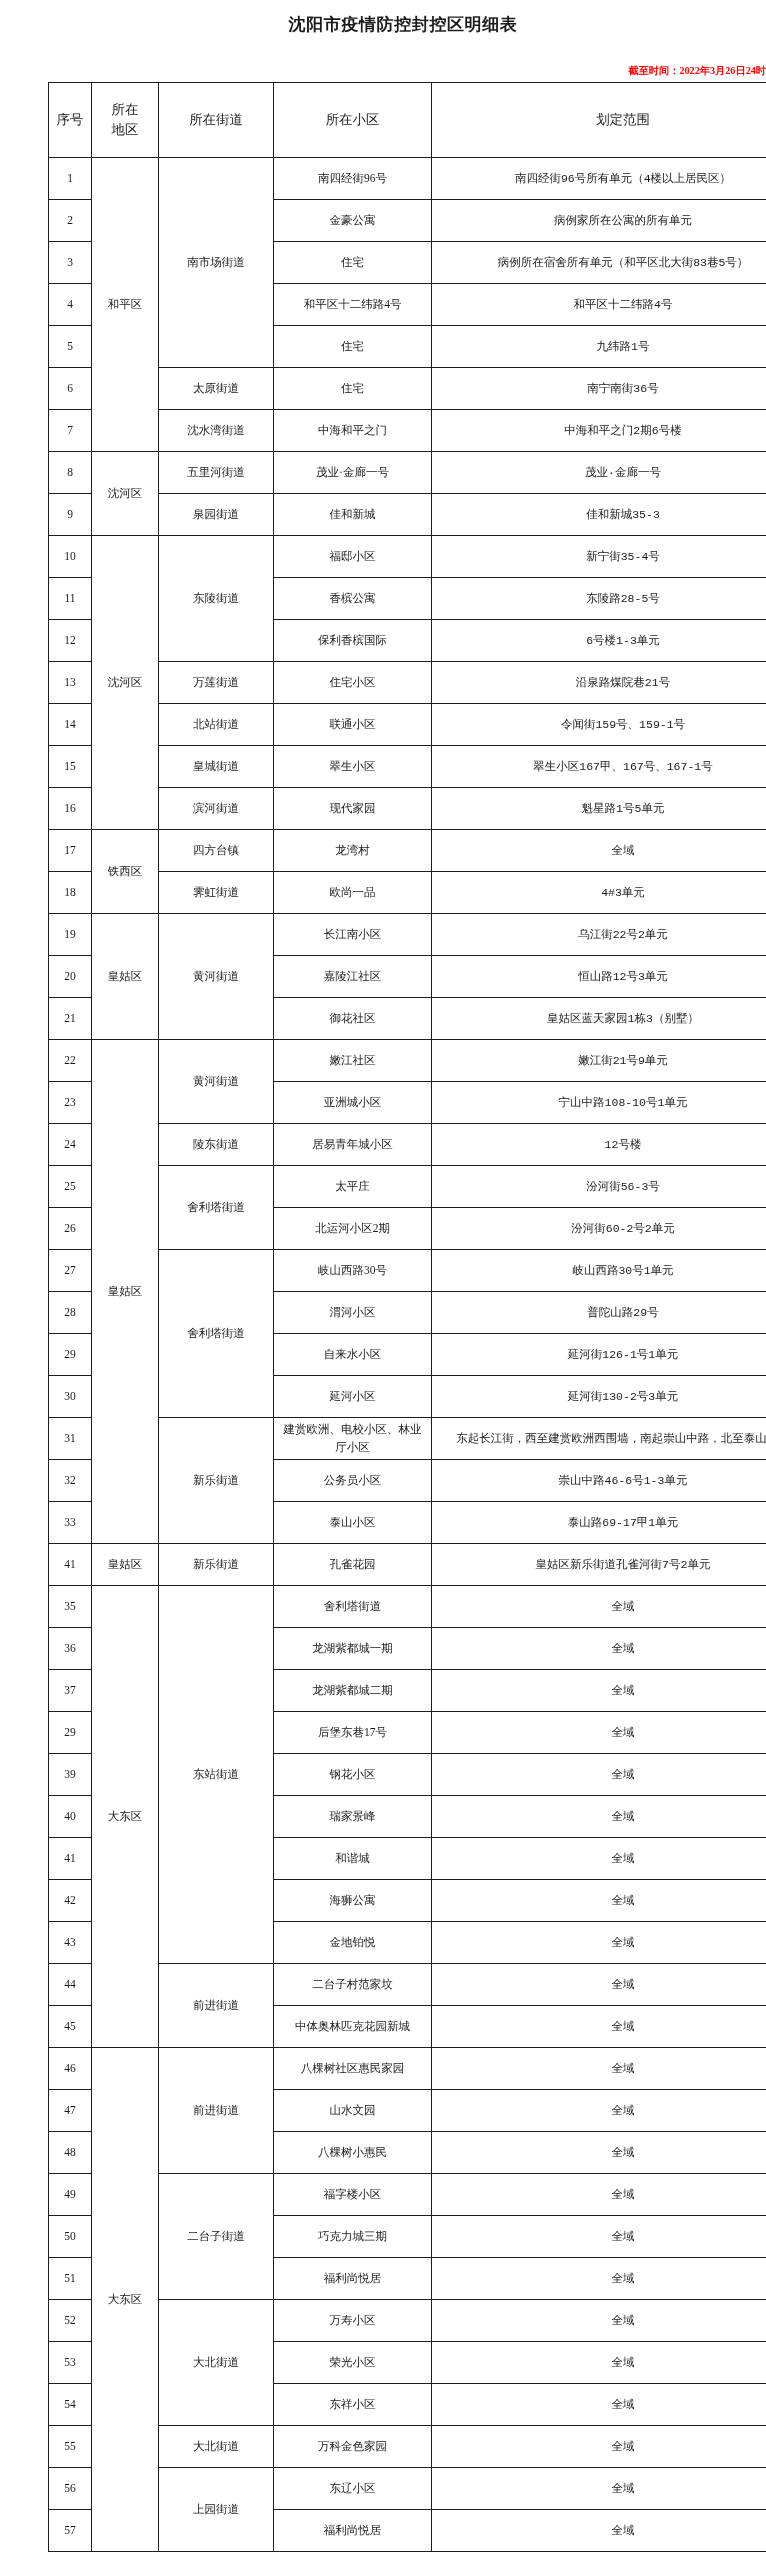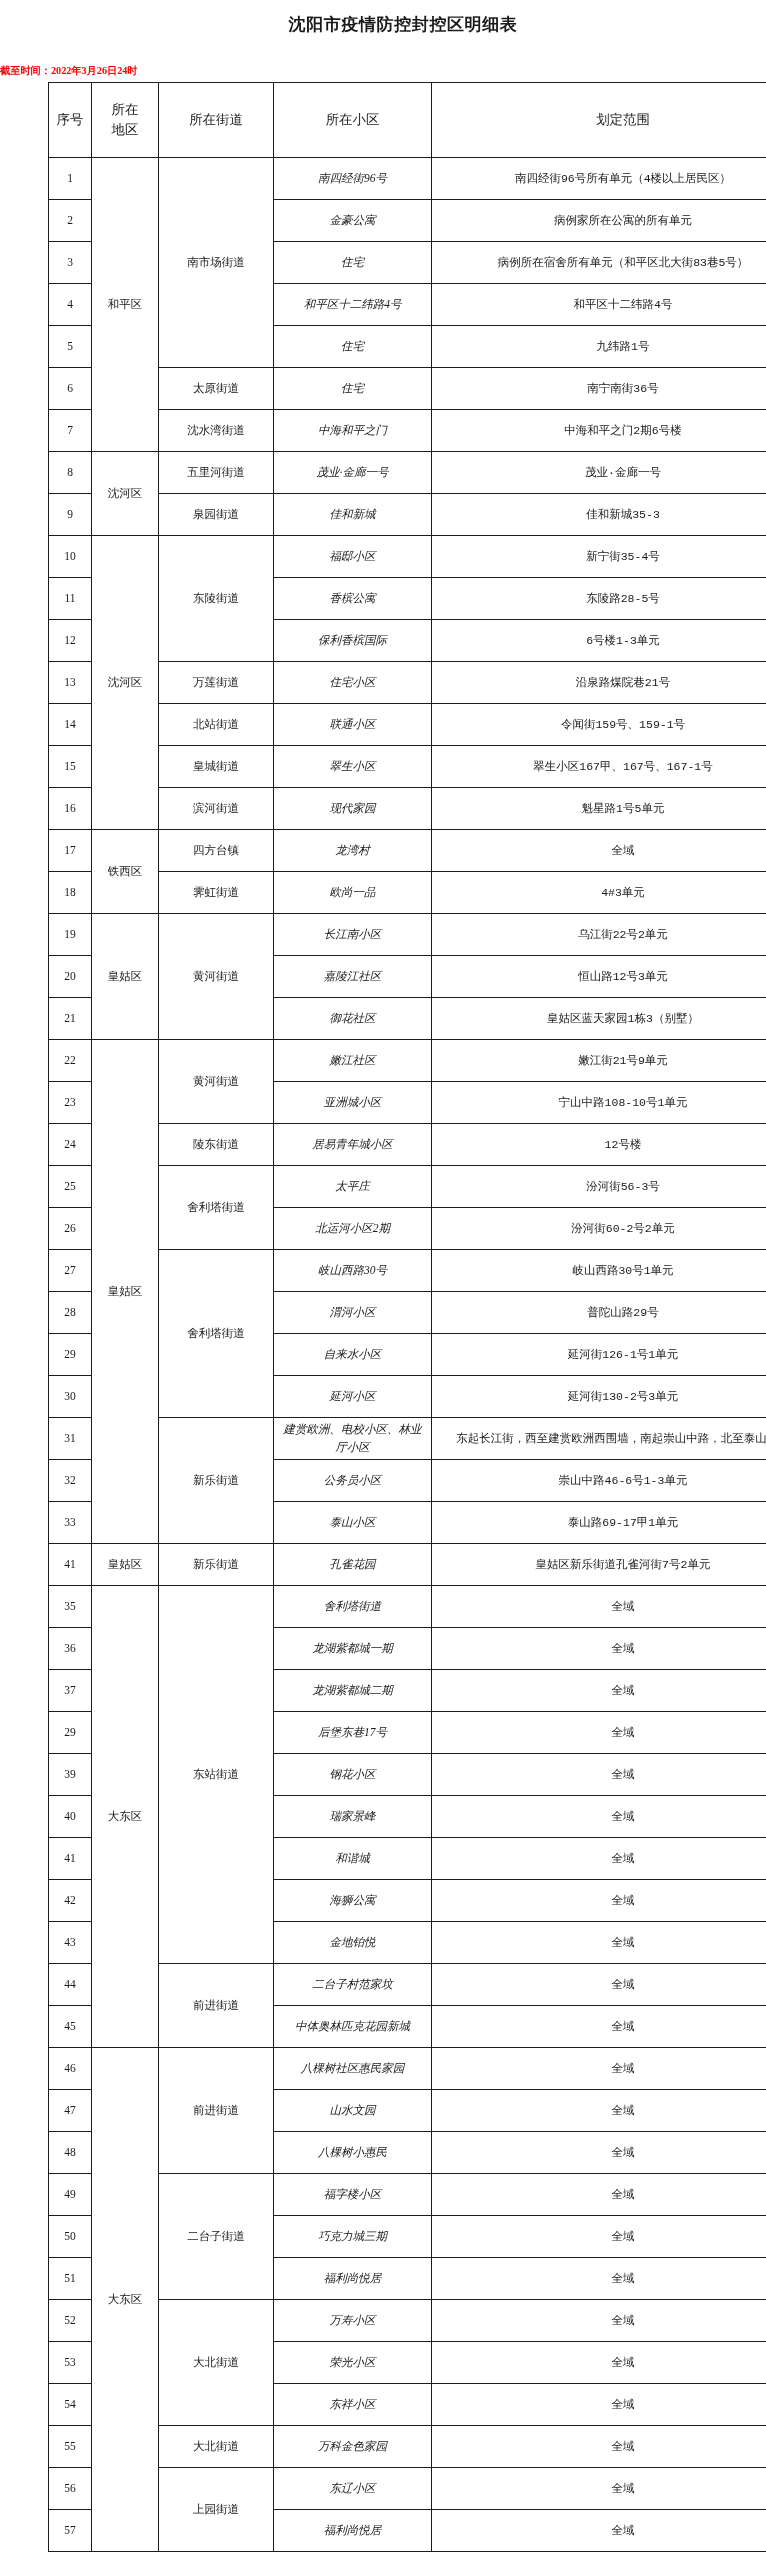--- a/index.html
+++ b/index.html
@@ -19,21 +19,21 @@
     padding-top: 5.1px;
     text-align: center;
     font-size: 17px;
     font-weight: bold;
     letter-spacing: 0.6px;
     color: #1a1a1a;
     padding-left: 40px;
   }
   .page-subtitle {
     margin: 28px 0 4.5px 0;
-    text-align: left;
+    text-align: right;
     font-size: 10.2px;
     font-weight: bold;
   }
   table.zones {
     width: 766px;
     border-collapse: collapse;
     table-layout: fixed;
     margin-left: 48px;
   }
   .w-seq       { width: 43px; }
@@ -50,21 +50,21 @@
     word-break: break-all;
     line-height: 1.55;
     background: #ffffff;
   }
   table.zones thead tr { height: 75px; }
   table.zones th { font-size: 13.4px; padding: 1.3px 2.6px; }
   table.zones th.c-district-h { padding: 0 18px; }
   table.zones tbody tr { height: 42px; }
   table.zones td { font-size: 11.5px; padding: 1.3px 3.8px; }
   table.zones td.c-range { padding: 1.3px 24px; font-family: Liberation Mono, monospace; }
-  table.zones td.c-community { padding: 1.3px 6.4px; font-style: italic; }
+  table.zones td.c-community { padding: 1.3px 6.4px; }
 </style>
 </head>
 <body>
 
 <div class="page">
   <h1 class="page-title">沈阳市疫情防控封控区明细表</h1>
   <div class="page-subtitle" style="color: rgb(255, 0, 0);">截至时间：2022年3月26日24时</div>
 
   <table class="zones">
     <colgroup>

